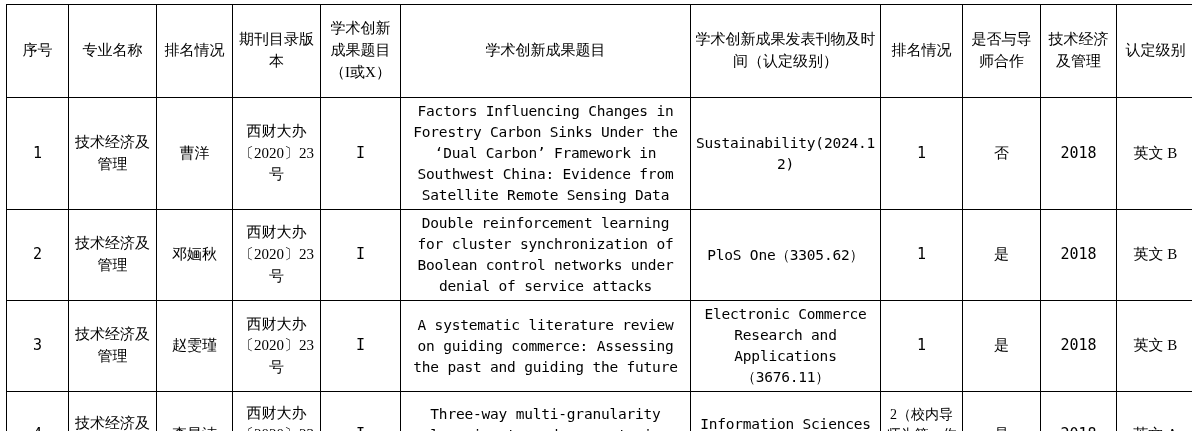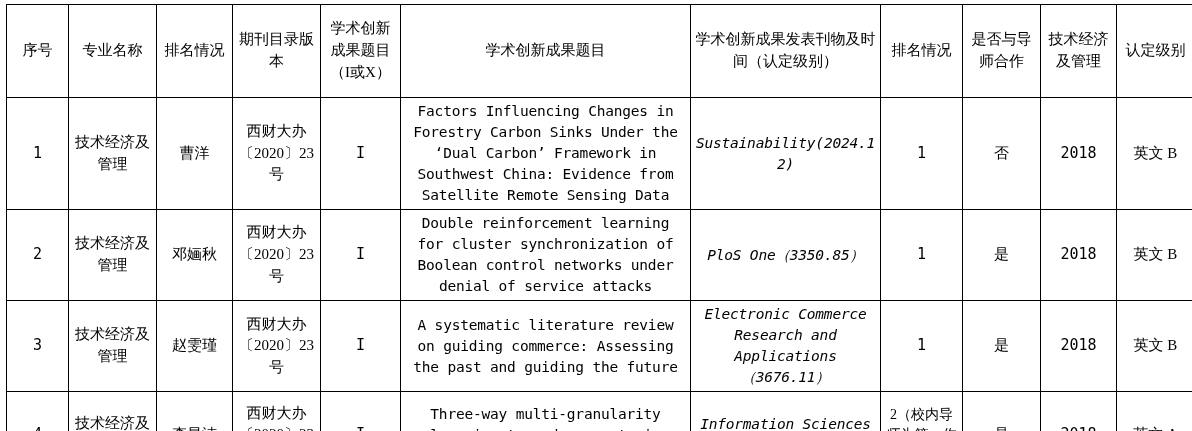--- a/index.html
+++ b/index.html
@@ -54,21 +54,20 @@
     font-size: 15px;
     font-family: "DejaVu Sans Mono", monospace;
   }
   .title-cell {
     text-align: center;
     padding: 6px 6px;
   }
   .journal-cell {
     text-align: center;
     padding: 6px 4px;
-    font-style: italic;
   }
   .rank-note {
     font-size: 14px;
     font-family: "Liberation Serif", serif;
     line-height: 1.35;
   }
   tr.data-row td {
     height: 80px;
     margin-left: 44px;
   }
@@ -131,21 +130,21 @@
         <td class="num">2018</td>
         <td class="cn">英文 B</td>
       </tr>
       <tr class="data-row">
         <td class="num">2</td>
         <td class="cn">技术经济及管理</td>
         <td class="cn">邓婳秋</td>
         <td class="cn">西财大办〔2020〕23号</td>
         <td class="num">I</td>
         <td class="latin title-cell">Double reinforcement learning for cluster synchronization of Boolean control networks under denial of service attacks</td>
-        <td class="latin journal-cell">PloS One（3350.85）</td>
+        <td class="latin journal-cell">PloS One（3305.62）</td>
         <td class="num">1</td>
         <td class="cn">是</td>
         <td class="num">2018</td>
         <td class="cn">英文 B</td>
       </tr>
       <tr class="data-row">
         <td class="num">3</td>
         <td class="cn">技术经济及管理</td>
         <td class="cn">赵雯瑾</td>
         <td class="cn">西财大办〔2020〕23号</td>

